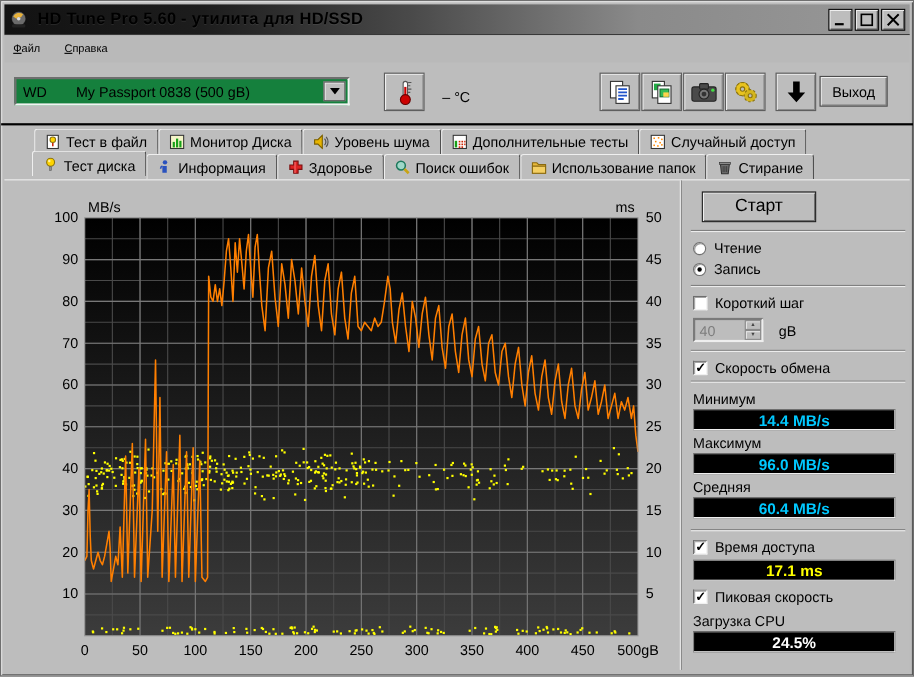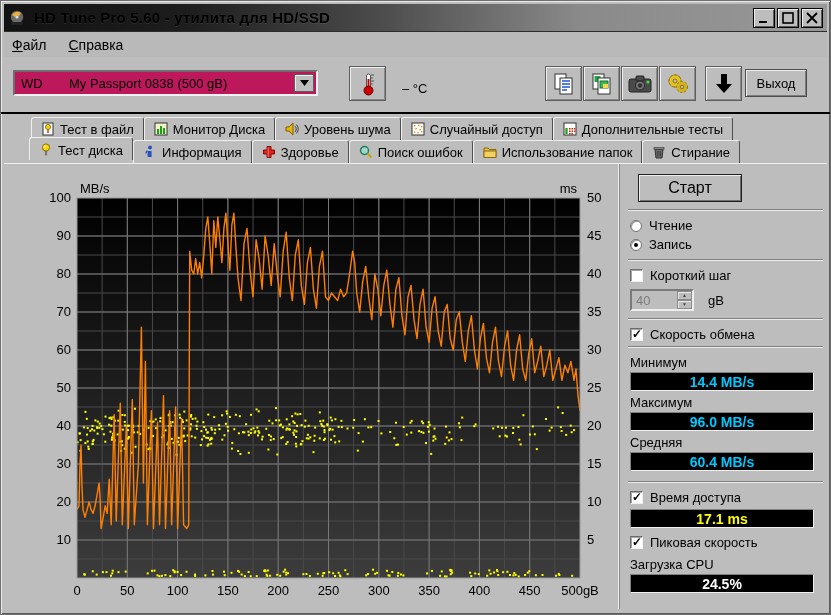--- a/index.html
+++ b/index.html
@@ -17,26 +17,26 @@
     text-shadow:0 1px 0 rgba(255,255,255,0.08); letter-spacing:0.2px; }
   .winbtns { margin-left:auto; display:flex; gap:2px; }
   .winbtn { width:22px; height:20px; background:#bdbdbd; border:1px solid #000;
     box-shadow: inset 1px 1px 0 #efefef, inset -1px -1px 0 #5c5c5c;
     display:flex; align-items:center; justify-content:center; }
   .winbtn svg { display:block; }
 
   
   .menubar { position:absolute; top:31px; left:3px; right:3px; height:25px; background:#b9b9b9;
     display:flex; align-items:center; padding-left:8px; gap:22px; }
-  .menu-item { font-size:14px; }
+  .menu-item { font-size:10px; }
   .menu-item u { text-decoration:underline; }
 
   
   .toolbar { position:absolute; top:56px; left:3px; right:3px; height:55px; background:#bdbdbd; }
-  .combo { position:absolute; left:9px; top:13px; width:305px; height:26px; background:#be185d;
+  .combo { position:absolute; left:9px; top:13px; width:305px; height:26px; background:#15803d;
     border-top:2px solid #6e6e6e; border-left:2px solid #6e6e6e;
     border-bottom:2px solid #f2f2f2; border-right:2px solid #f2f2f2;
     display:flex; align-items:center; padding-left:6px; }
   .combo .vendor { width:48px; }
   .combo-arrow { position:absolute; right:2px; top:2px; bottom:2px; width:20px; background:#bdbdbd;
     border:1px solid #5e5e5e; box-shadow: inset 1px 1px 0 #efefef;
     display:flex; align-items:center; justify-content:center; font-size:9px; }
   .tbtn { position:absolute; top:9px; width:37px; height:35px; background:#bdbdbd;
     border:1px solid #5e5e5e; box-shadow: inset 1px 1px 0 #efefef, inset -1px -1px 0 #8a8a8a;
     display:flex; align-items:center; justify-content:center; }
@@ -223,49 +223,49 @@
       <div class="tab">
         <svg class="ticon" viewBox="0 0 14 14">
             <path d="M1 5 h3 l4 -4 v12 l-4 -4 h-3 Z" fill="#e8b500" stroke="#7a5f00"></path>
             <path d="M10 4 q2.5 3 0 6 M11.5 2.5 q3.5 4.5 0 9" fill="none" stroke="#555" stroke-width="1.1"></path>
           </svg>
         <span>Уровень шума</span>
       </div>
       <div class="tab">
         <svg class="ticon" viewBox="0 0 14 14">
             <rect x="1" y="1" width="12" height="12" fill="#fff" stroke="#333"></rect>
-            <g fill="#ff8800">
-              <rect x="3" y="3" width="1.4" height="1.4"></rect>
-              <rect x="7" y="2.6" width="1.4" height="1.4"></rect>
-              <rect x="10" y="4" width="1.4" height="1.4"></rect>
-              <rect x="4.4" y="6" width="1.4" height="1.4"></rect>
-              <rect x="8.4" y="7" width="1.4" height="1.4"></rect>
-              <rect x="3" y="9.4" width="1.4" height="1.4"></rect>
-              <rect x="6.4" y="10" width="1.4" height="1.4"></rect>
-              <rect x="10" y="9" width="1.4" height="1.4"></rect>
-            </g>
-          </svg>
-        <span>Случайный доступ</span>
-      </div>
-      <div class="tab">
-        <svg class="ticon" viewBox="0 0 14 14">
-            <rect x="1" y="1" width="12" height="12" fill="#fff" stroke="#333"></rect>
             <rect x="2.4" y="6" width="2.2" height="6" fill="#18a018"></rect>
             <g fill="#cc2200">
               <rect x="6" y="6" width="1.5" height="1.5"></rect>
               <rect x="8.5" y="6" width="1.5" height="1.5"></rect>
               <rect x="11" y="6" width="1.2" height="1.5"></rect>
               <rect x="6" y="8.5" width="1.5" height="1.5"></rect>
               <rect x="8.5" y="8.5" width="1.5" height="1.5"></rect>
               <rect x="11" y="8.5" width="1.2" height="1.5"></rect>
               <rect x="6" y="11" width="1.5" height="1.5"></rect>
               <rect x="8.5" y="11" width="1.5" height="1.5"></rect>
             </g>
           </svg>
         <span>Дополнительные  тесты</span>
+      </div>
+      <div class="tab">
+        <svg class="ticon" viewBox="0 0 14 14">
+            <rect x="1" y="1" width="12" height="12" fill="#fff" stroke="#333"></rect>
+            <g fill="#ff8800">
+              <rect x="3" y="3" width="1.4" height="1.4"></rect>
+              <rect x="7" y="2.6" width="1.4" height="1.4"></rect>
+              <rect x="10" y="4" width="1.4" height="1.4"></rect>
+              <rect x="4.4" y="6" width="1.4" height="1.4"></rect>
+              <rect x="8.4" y="7" width="1.4" height="1.4"></rect>
+              <rect x="3" y="9.4" width="1.4" height="1.4"></rect>
+              <rect x="6.4" y="10" width="1.4" height="1.4"></rect>
+              <rect x="10" y="9" width="1.4" height="1.4"></rect>
+            </g>
+          </svg>
+        <span>Случайный доступ</span>
       </div>
     </div>
     <div class="tabrow front">
       <div class="tab active">
         <svg class="ticon" viewBox="0 0 14 14">
             <circle cx="7" cy="4.5" r="3.6" fill="#ffd400" stroke="#8a7311"></circle>
             <circle cx="5.8" cy="3.4" r="1.1" fill="#fff3a8"></circle>
             <rect x="6.2" y="8.6" width="1.6" height="3.4" fill="#909090" stroke="#555" stroke-width="0.5"></rect>
           </svg>
         <span>Тест диска</span>

